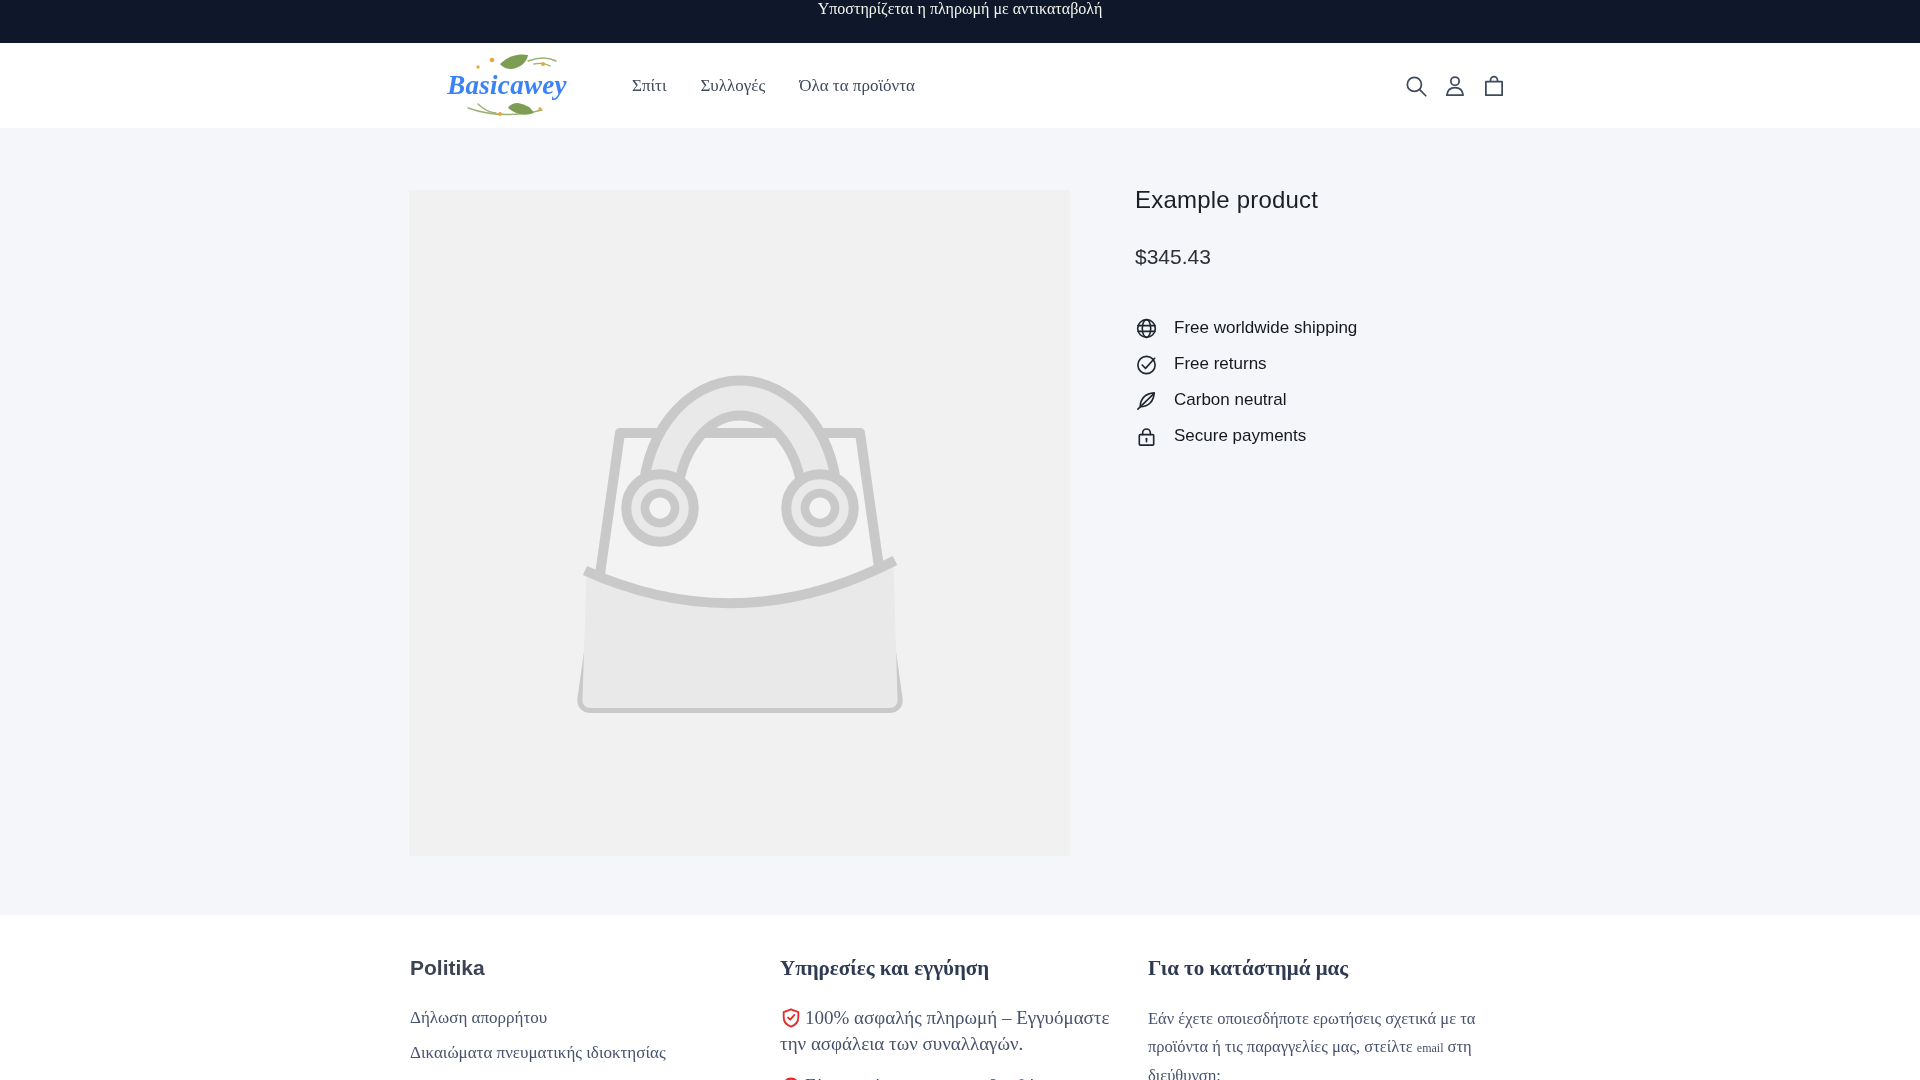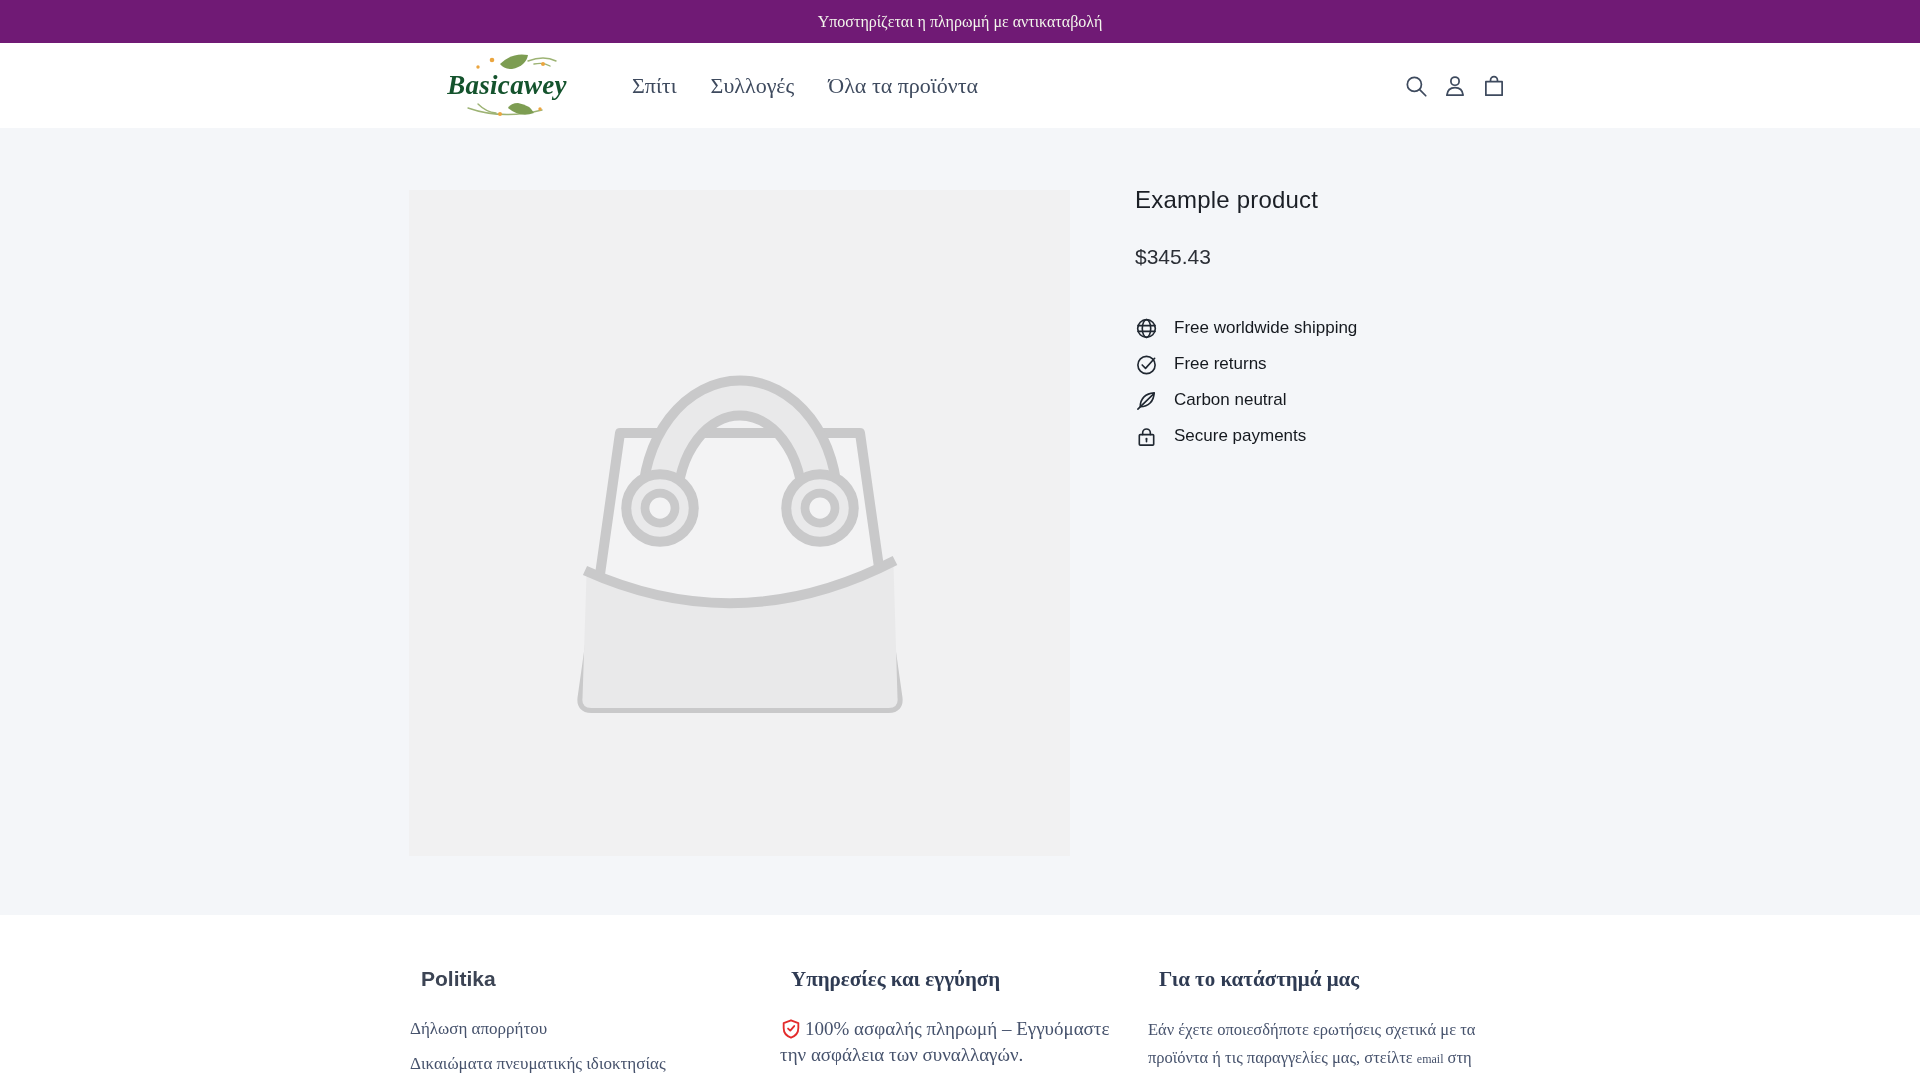--- a/index.html
+++ b/index.html
@@ -6,41 +6,41 @@
   html,body { margin:0; padding:0; }
   body {
     width:1920px; height:1080px; overflow:hidden; position:relative;
     background:#ffffff; font-family:"Liberation Sans", sans-serif;
   }
   a { text-decoration:none; cursor:pointer; }
 
   
   .announcement {
     position:absolute; top:0; left:0; width:1920px; height:43px;
-    background:#701a75; display:flex; align-items:center; justify-content:center;
+    background:#0f172a; display:flex; align-items:flex-start; justify-content:center;
   }
   .announcement span {
     color:#f3f6ec; font-family:"Liberation Serif", serif; font-size:16px;
   }
 
   
   .header { position:absolute; top:43px; left:0; width:1920px; height:85px; background:#fff; }
   .header-inner { position:absolute; left:410px; width:1100px; height:85px; }
 
   .logo { position:absolute; left:32px; top:9px; width:130px; height:67px; }
   .logo-art { position:absolute; left:0; top:0; width:130px; height:67px; }
   .logo-text {
     position:absolute; left:0; top:0; width:130px; height:67px;
     display:flex; align-items:center; justify-content:center;
     font-family:"Liberation Serif", serif; font-style:italic; font-weight:700;
-    font-size:27px; color:#14532d; letter-spacing:0.3px; white-space:nowrap;
+    font-size:27px; color:#3b82f6; letter-spacing:0.3px; white-space:nowrap;
   }
 
   .nav { position:absolute; left:222px; top:0; height:85px; display:flex; align-items:center; gap:34px; }
-  .nav a { font-family:"Liberation Serif", serif; font-size:22px; color:#3e4a5e; }
+  .nav a { font-family:"Liberation Serif", serif; font-size:17px; color:#3e4a5e; }
 
   .header-icons { position:absolute; right:2px; top:0; height:85px; display:flex; align-items:center; gap:11px; }
   .icon-btn { width:28px; height:28px; display:flex; align-items:center; justify-content:center; background:none; border:none; padding:0; cursor:pointer; }
   .icon-btn svg { stroke:#3e4a5e; }
 
   
   .main { position:absolute; top:128px; left:0; width:1920px; height:787px; background:#f4f6f9; }
   .media {
     position:absolute; left:409px; top:62px; width:661px; height:666px;
     background:#f1f1f2; display:flex; align-items:center; justify-content:center;
@@ -55,21 +55,21 @@
   .feature-row svg { stroke:#1f2731; flex:0 0 auto; }
   .feature-label { font-size:17px; color:#15191f; }
 
   
   .footer { position:absolute; top:915px; left:0; width:1920px; height:165px; background:#ffffff; }
   .fcol { position:absolute; top:0; }
   .fcol-policy { left:410px; width:330px; }
   .fcol-services { left:780px; width:348px; }
   .fcol-about { left:1148px; width:368px; }
 
-  .fcol h3 { margin:11px; padding-top:40px; line-height:26px; }
+  .fcol h3 { margin:0; padding-top:40px; line-height:26px; }
   .fcol-policy h3 { font-family:"Liberation Sans", sans-serif; font-size:21px; font-weight:700; color:#3c4454; }
   .fcol-services h3, .fcol-about h3 { font-family:"Liberation Serif", serif; font-size:21px; font-weight:700; color:#2f3b53; }
 
   .policy-links { margin-top:26px; display:block; }
   .policy-links a { display:block; margin-bottom:14px; font-family:"Liberation Serif", serif; font-size:17px; line-height:21px; color:#46526c; }
 
   .service-item { margin:0; font-family:"Liberation Serif", serif; font-size:19px; line-height:26px; color:#46526c; }
   .service-item.first { margin-top:24px; }
   .service-item.second { margin-top:16px; }
   .service-item svg { vertical-align:-5px; margin-right:3px; }

